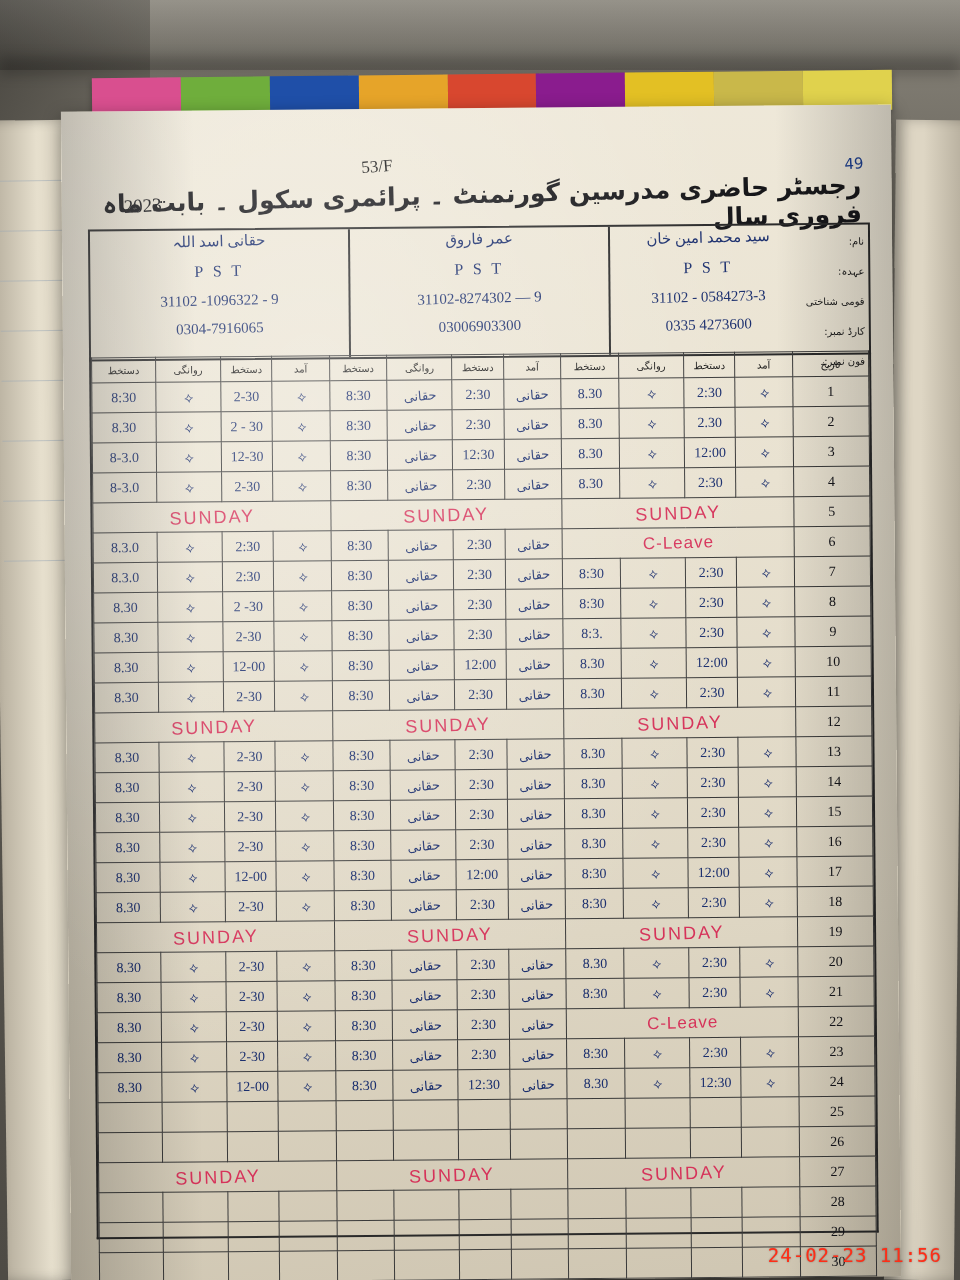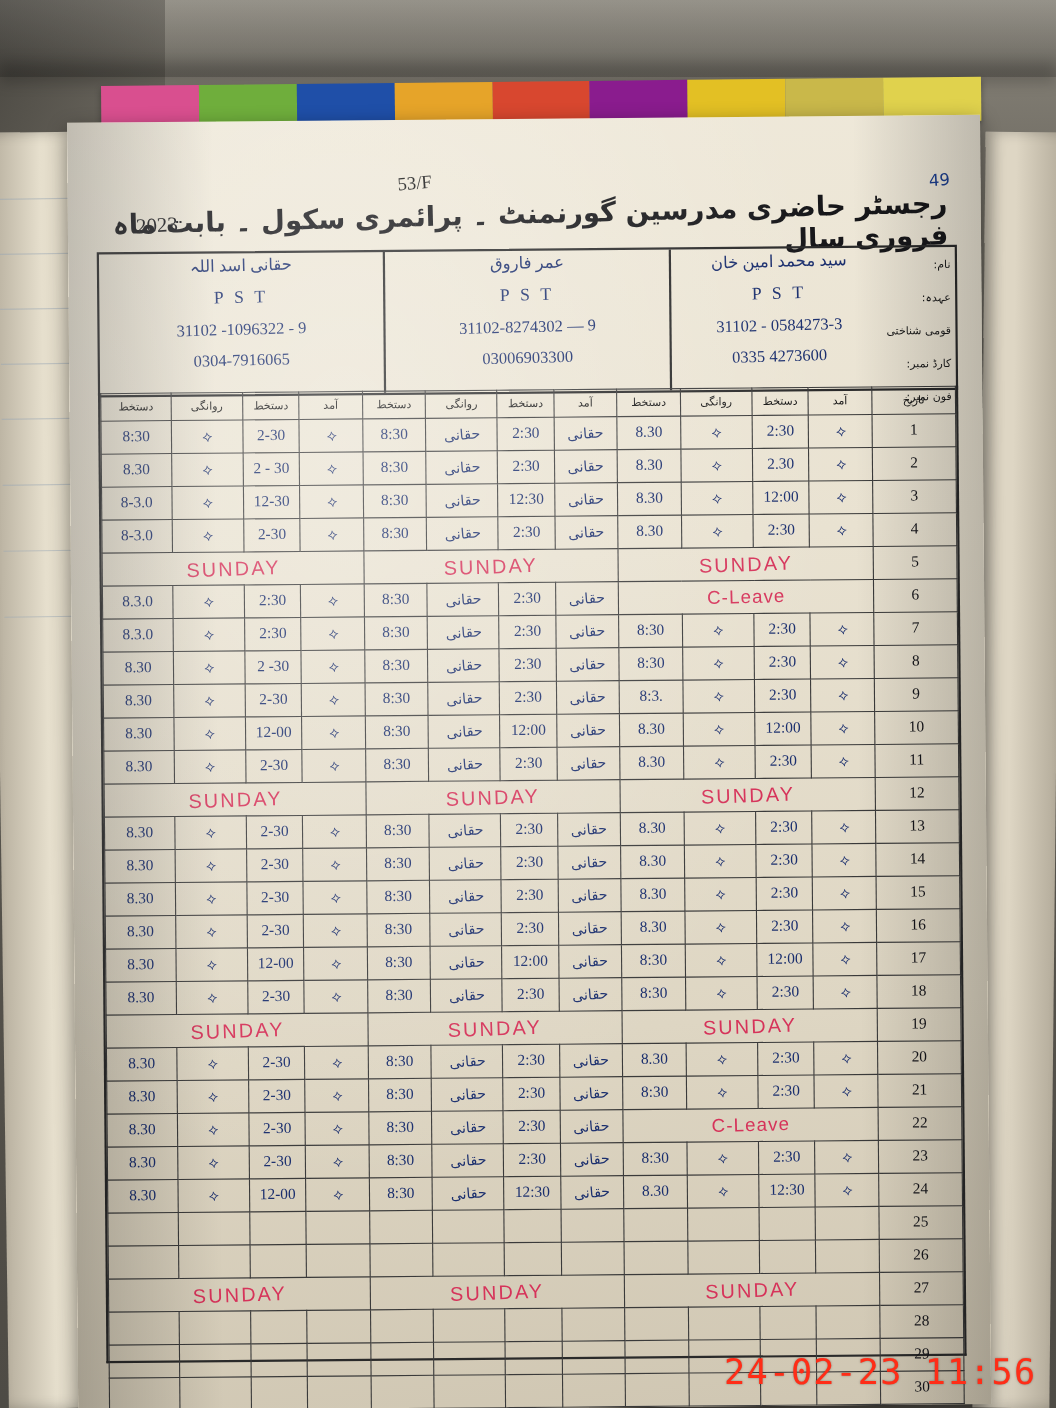--- a/index.html
+++ b/index.html
@@ -140,21 +140,21 @@
     text-align:center;letter-spacing:2px;transform:rotate(-1.5deg);
   }
   .leave{
     font-family:"Liberation Sans",sans-serif;font-size:17px;color:#d6335a;
     text-align:center;letter-spacing:1px;transform:rotate(-1deg);
   }
   .blank{}
   
   .stamp{
     position:absolute;right:18px;bottom:14px;
-    font-family:"DejaVu Sans Mono",monospace;font-size:32px;color:#ff2d17;
+    font-family:"DejaVu Sans Mono",monospace;font-size:19px;color:#ff2d17;
     letter-spacing:1px;text-shadow:0 0 2px rgba(0,0,0,.35);
   }
   .shadowband{
     position:absolute;left:0;top:0;width:960px;height:70px;
     background:linear-gradient(180deg,rgba(255,255,255,.10),rgba(0,0,0,.18));
     pointer-events:none;
   }
 </style>
 </head>
 <body>

